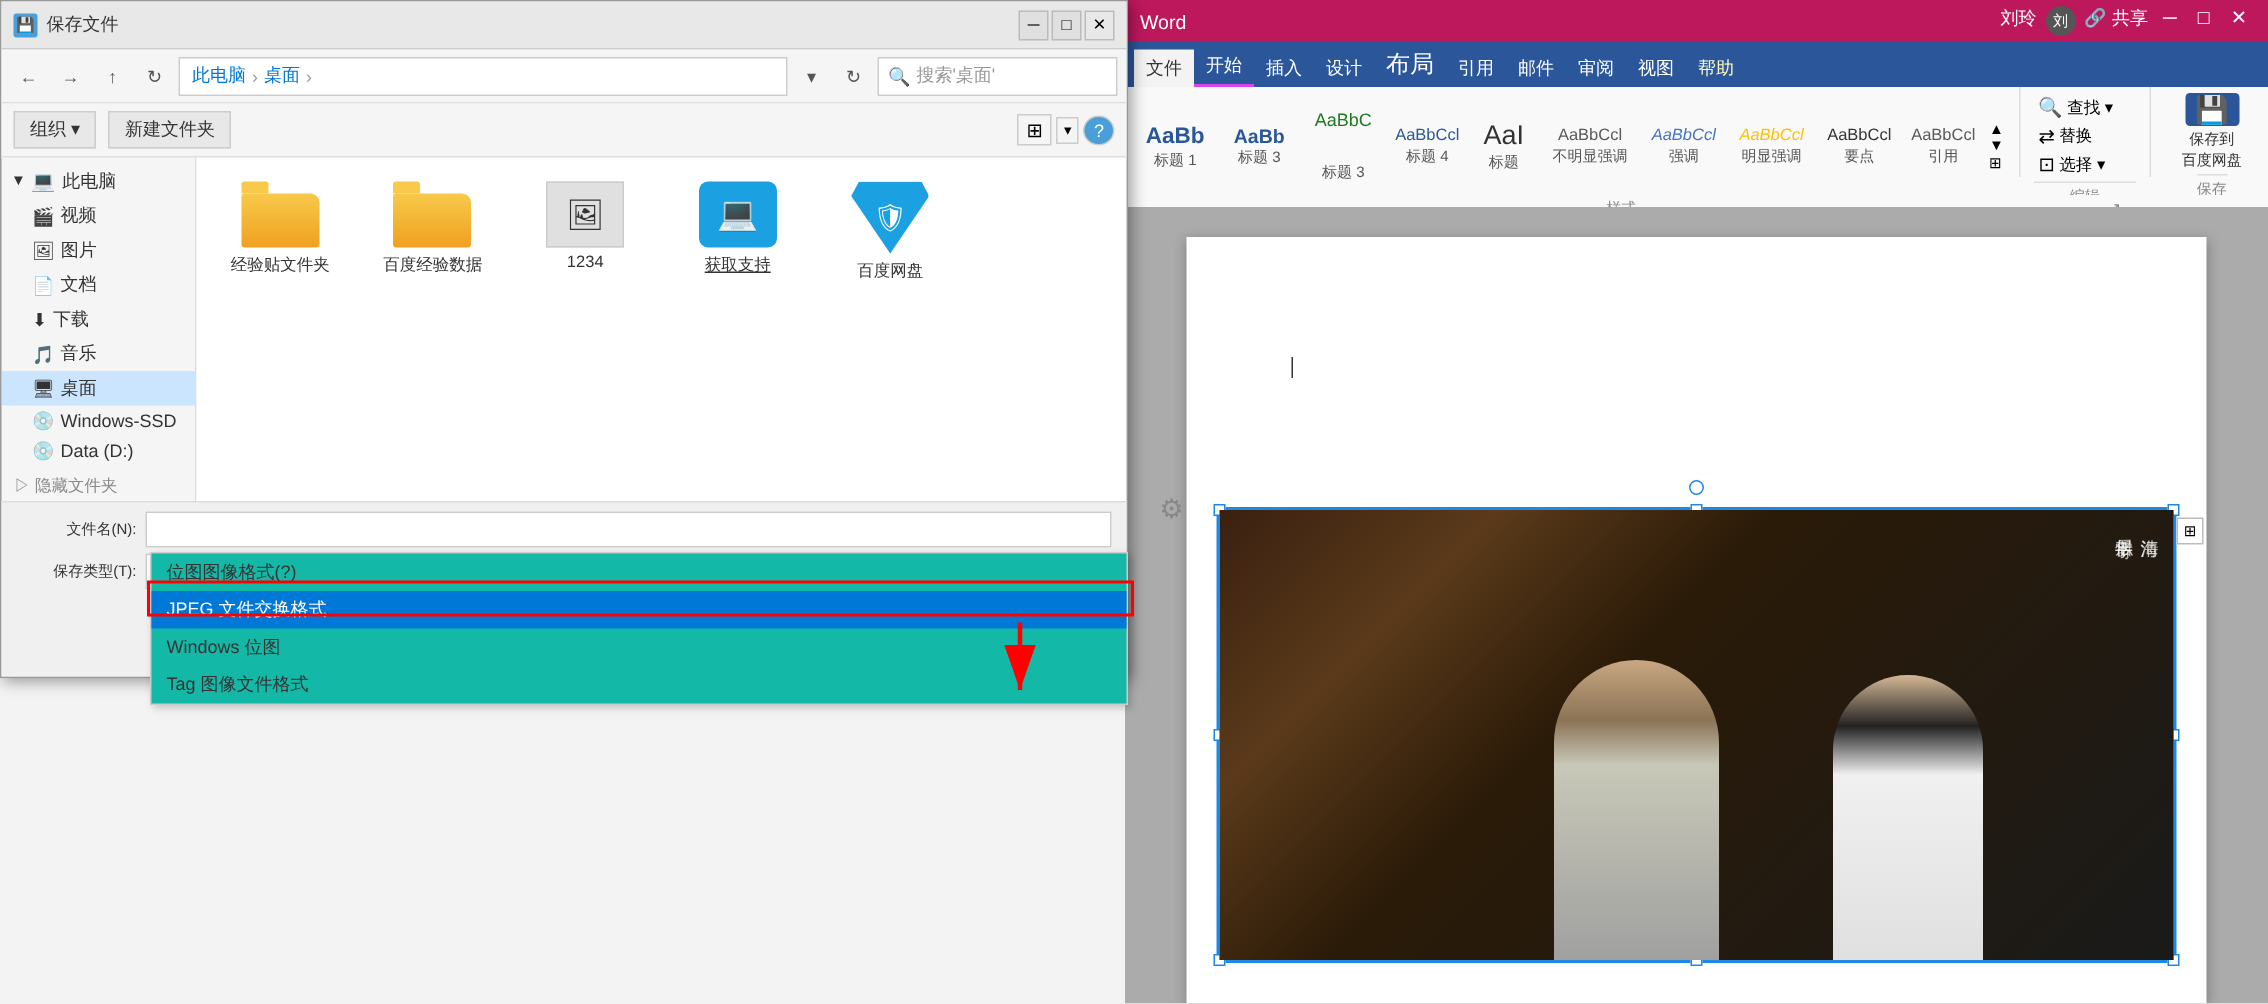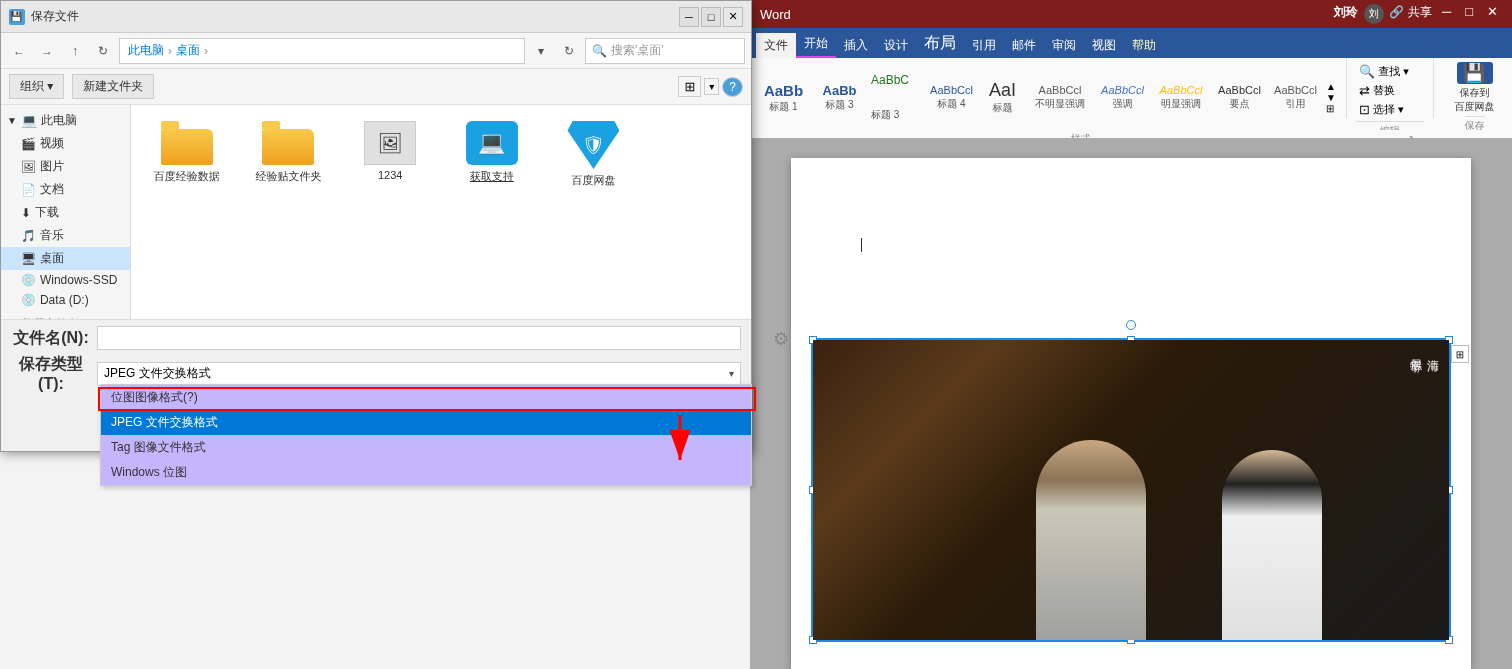--- a/index.html
+++ b/index.html
@@ -9,21 +9,21 @@
     .word-bg {
       position: absolute;
       top: 0; left: 0; right: 0; bottom: 0;
       background: #f3f3f3;
     }
 
     
     .word-titlebar {
       position: absolute;
       top: 0; left: 750px; right: 0; height: 28px;
-      background: #7f1d1d;
+      background: #be185d;
       display: flex; align-items: center; justify-content: space-between;
       padding: 0 10px;
       color: white;
       font-size: 13px;
     }
 
     
     .word-document {
       position: absolute;
       top: 138px; left: 750px; right: 0; bottom: 0;
@@ -231,22 +231,22 @@
       background: #f0f0f0;
       padding: 6px 10px;
     }
 
     .dialog-row {
       display: flex; align-items: center;
       margin-bottom: 4px; gap: 6px;
     }
 
     .dialog-label {
-      width: 80px; text-align: center;
-      font-size: 16px; color: #333; font-weight: bold;
+      width: 80px; text-align: right;
+      font-size: 10px; color: #333;
     }
 
     .dialog-input {
       flex: 1; height: 24px;
       border: 1px solid #ccc;
       background: white;
       padding: 0 6px; font-size: 12px;
     }
 
     .dialog-select {
@@ -282,23 +282,23 @@
     }
 
     .dialog-btn-cancel {
       background: #e8e8e8;
       border: 1px solid #aaa;
     }
 
     
     .dropdown-overlay {
       position: absolute;
-      top: 384px; left: 100px;
+      top: 368px; left: 100px;
       width: 652px;
-      background: #c4b5fd;
+      background: #14b8a6;
       border: 1px solid #ccc;
       box-shadow: 2px 2px 5px rgba(0,0,0,0.2);
       z-index: 100;
     }
 
     .dropdown-item {
       padding: 4px 10px;
       font-size: 12px; color: #333;
       cursor: pointer;
     }
@@ -363,21 +363,21 @@
     }
   </style>
 </head>
 <body>
 
 <div class="word-bg"></div>
 
 <div class="word-titlebar">
   <span>Word</span>
   <div style="display:flex;gap:6px;">
-    <span style="font-size:12px;font-weight:bold;">刘玲</span>
+    <span style="font-size:12px;">刘玲</span>
     <span style="width:20px;height:20px;background:#555;border-radius:50%;display:inline-flex;align-items:center;justify-content:center;font-size:10px;color:white;">刘</span>
     <span style="font-size:12px;cursor:pointer;">🔗 共享</span>
     <span style="cursor:pointer;padding:0 4px;">─</span>
     <span style="cursor:pointer;padding:0 4px;">□</span>
     <span style="cursor:pointer;padding:0 4px;">✕</span>
   </div>
 </div>
 
 <div style="position:absolute;top:28px;left:750px;right:0;height:30px;background:#2b579a;display:flex;align-items:flex-end;padding:0 6px;">
   <div style="padding:4px 8px;color:white;font-size:12px;background:#f3f3f3;color:#333;cursor:pointer;">文件</div>
@@ -396,21 +396,21 @@
 
   <div style="flex:1;display:flex;align-items:center;padding:4px 6px;gap:1px;overflow:hidden;">
     <div style="display:flex;flex-direction:column;align-items:center;min-width:55px;padding:2px 3px;font-size:10px;color:#555;cursor:pointer;">
       <span style="font-size:15px;font-weight:bold;color:#2b579a;line-height:1.2;">AaBb</span>
       <span>标题 1</span>
     </div>
     <div style="display:flex;flex-direction:column;align-items:center;min-width:55px;padding:2px 3px;font-size:10px;color:#555;cursor:pointer;">
       <span style="font-size:13px;font-weight:bold;color:#2b579a;line-height:1.2;">AaBb</span>
       <span>标题 3</span>
     </div>
-    <div style="display:flex;flex-direction:column;align-items:flex-start;min-width:55px;padding:2px 3px;font-size:10px;color:#555;cursor:pointer;gap:20px;">
+    <div style="display:flex;flex-direction:column;align-items:center;min-width:55px;padding:2px 3px;font-size:10px;color:#555;cursor:pointer;gap:20px;">
       <span style="font-size:12px;color:#1f7a1f;line-height:1.2;">AaBbC</span>
       <span>标题 3</span>
     </div>
     <div style="display:flex;flex-direction:column;align-items:center;min-width:55px;padding:2px 3px;font-size:10px;color:#555;cursor:pointer;">
       <span style="font-size:11px;color:#2b579a;line-height:1.2;">AaBbCcl</span>
       <span>标题 4</span>
     </div>
     <div style="display:flex;flex-direction:column;align-items:center;min-width:45px;padding:2px 3px;font-size:10px;color:#555;cursor:pointer;">
       <span style="font-size:18px;color:#333;line-height:1.2;">AaI</span>
       <span>标题</span>
@@ -600,29 +600,29 @@
       </div>
     </div>
 
     <div class="dialog-filelist">
 
       <div class="file-item">
         <div style="width:52px;height:44px;position:relative;">
           <div style="position:absolute;bottom:0;left:0;right:0;height:36px;background:linear-gradient(180deg,#f8c94a 0%,#f0a020 100%);border-radius:2px 6px 2px 2px;"></div>
           <div style="position:absolute;top:0;left:0;width:18px;height:8px;background:#f8c94a;border-radius:2px 2px 0 0;"></div>
         </div>
-        <span style="font-size:11px;text-align:center;word-break:break-all;">百度经验数据</span>
+        <span style="font-size:11px;text-align:center;">经验贴文件夹</span>
       </div>
 
       <div class="file-item">
         <div style="width:52px;height:44px;position:relative;">
           <div style="position:absolute;bottom:0;left:0;right:0;height:36px;background:linear-gradient(180deg,#f8c94a 0%,#f0a020 100%);border-radius:2px 6px 2px 2px;"></div>
           <div style="position:absolute;top:0;left:0;width:18px;height:8px;background:#f8c94a;border-radius:2px 2px 0 0;"></div>
         </div>
-        <span style="font-size:11px;text-align:center;">经验贴文件夹</span>
+        <span style="font-size:11px;text-align:center;word-break:break-all;">百度经验数据</span>
       </div>
 
 
       <div class="file-item">
         <div style="width:52px;height:44px;background:#e0e0e0;border:1px solid #ccc;display:flex;align-items:center;justify-content:center;font-size:20px;overflow:hidden;">🖼</div>
         <span style="font-size:11px;">1234</span>
       </div>
 
       <div class="file-item">
         <div style="width:52px;height:44px;background:#1ba0e2;border-radius:6px;display:flex;align-items:center;justify-content:center;color:white;font-size:22px;">💻</div>
@@ -664,24 +664,24 @@
 </div>
 
 <div class="dropdown-overlay">
   <div class="dropdown-item">
     <span>位图图像格式(?)</span>
   </div>
   <div class="dropdown-item selected">
     <span>JPEG 文件交换格式</span>
   </div>
   <div class="dropdown-item">
+    <span>Windows 位图</span>
+  </div>
+  <div class="dropdown-item">
     <span>Tag 图像文件格式</span>
-  </div>
-  <div class="dropdown-item">
-    <span>Windows 位图</span>
   </div>
 </div>
 
 <div class="highlight-box"></div>
 
 <svg class="arrow-svg" width="80" height="70" viewBox="0 0 80 70">
   <defs>
     <marker id="arrowhead" markerWidth="10" markerHeight="7" refX="10" refY="3.5" orient="auto">
       <polygon points="0 0, 10 3.5, 0 7" fill="red"></polygon>
     </marker>

